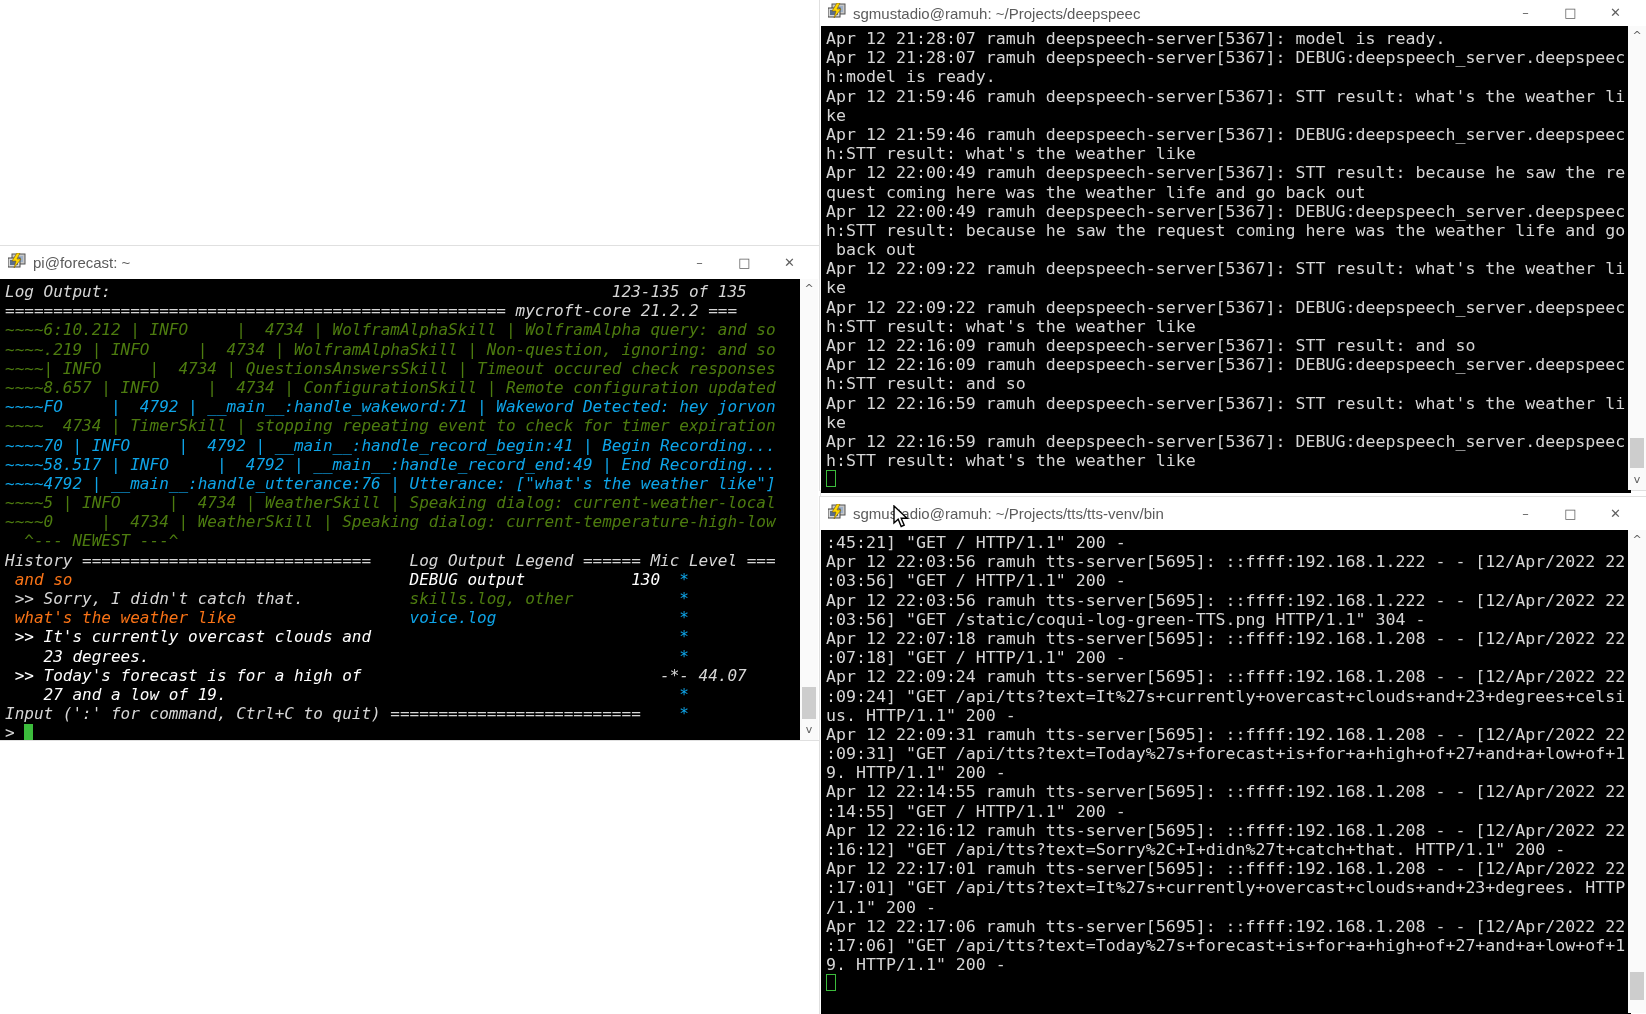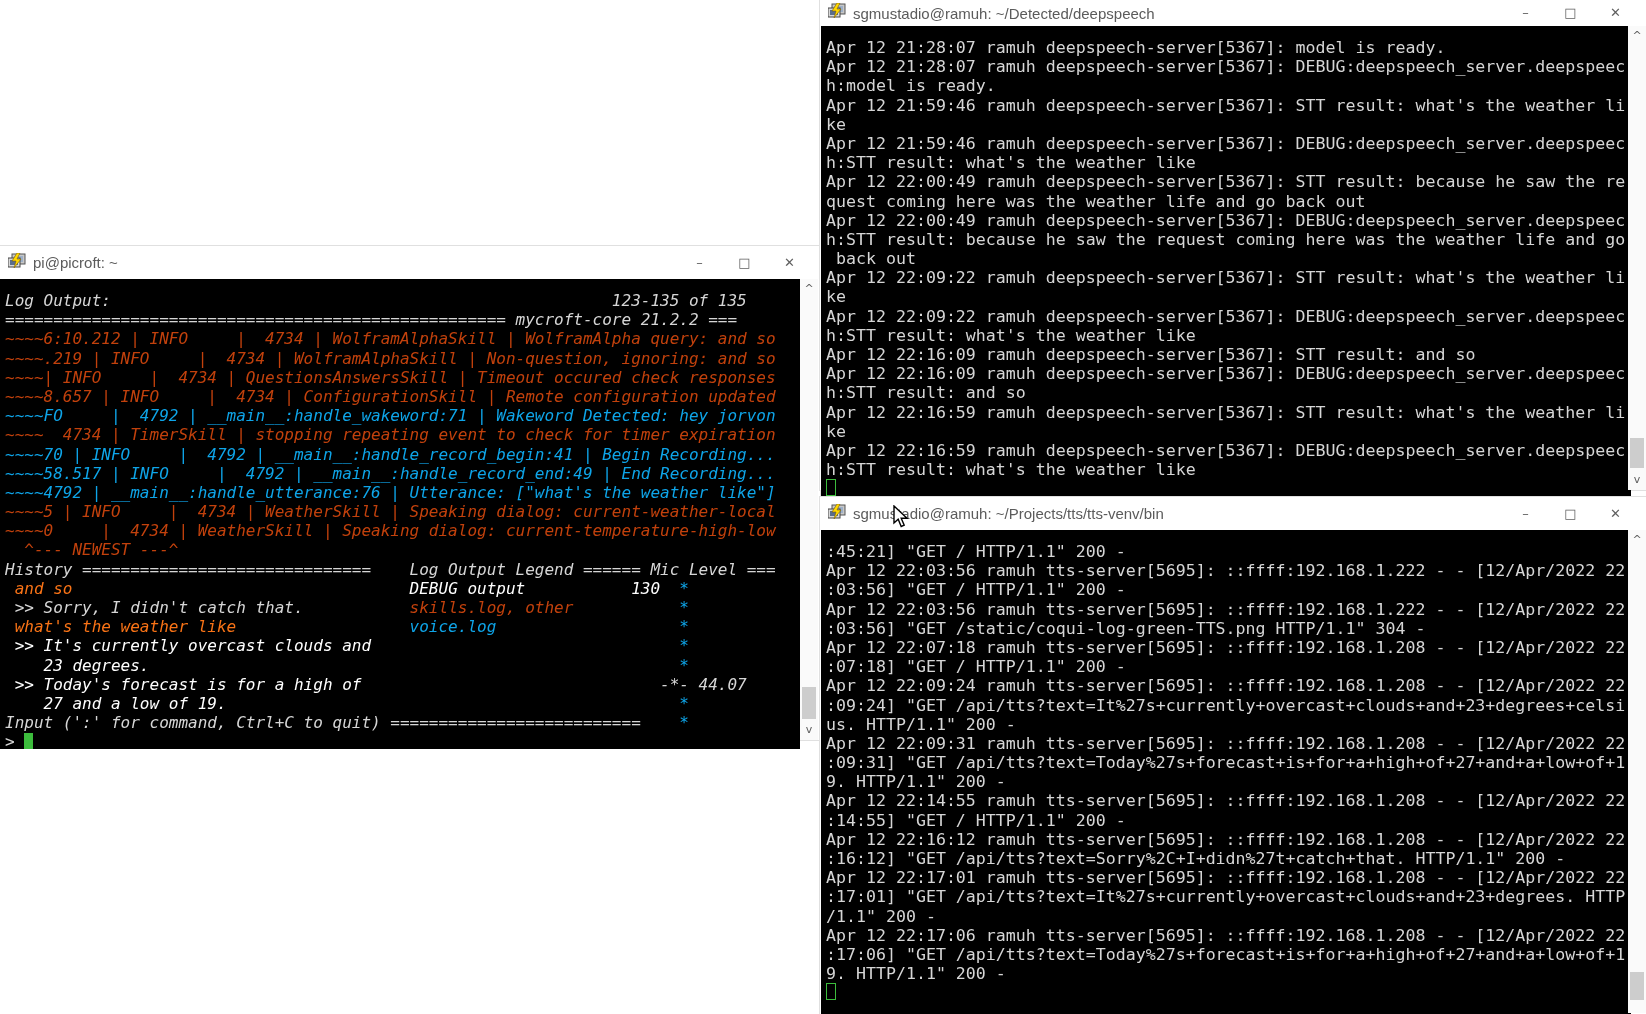--- a/index.html
+++ b/index.html
@@ -6,26 +6,26 @@
   body{width:1646px;height:1014px;background:#ffffff;position:relative;overflow:hidden;
        font-family:"DejaVu Sans Mono",monospace;}
   .window{position:absolute;background:#ffffff;outline:1px solid #e0e0e0;}
   .titlebar{position:absolute;left:0;right:0;top:0;display:flex;align-items:center;background:#fff;}
   .titlebar .ticon{margin-left:8px;flex:0 0 auto;}
   .titlebar .ttext{margin-left:7px;color:#5b5b5b;font-family:"Liberation Sans",sans-serif;
        font-size:15px;white-space:nowrap;overflow:hidden;flex:1 1 auto;}
   .caption-btns{display:flex;flex:0 0 auto;margin-right:8px;}
   .cbtn{width:45px;text-align:center;color:#5f5f5f;font-family:"DejaVu Sans",sans-serif;
        font-size:13px;line-height:24px;cursor:default;}
-  .term{position:absolute;background:#000;overflow:hidden;white-space:pre;padding:12px 0 0 5px;}
+  .term{position:absolute;background:#000;overflow:hidden;white-space:pre;padding:3px 0 0 5px;}
   .line{height:19.2px;line-height:19.2px;}
   .t-pic{font-size:16px;font-style:italic;}
   .t-big{font-size:16.6px;}
   .c-w{color:#d6d6d6;}
-  .c-m{color:#c2410c;}
+  .c-m{color:#4d7c0f;}
   .c-g{color:#0ea5e9;}
   .c-c{color:#f97316;}
   .c-k{color:#ffffff;}
   .c-o{color:#ffffff;text-align:center;}
   .curblock{display:inline-block;width:9px;height:16px;background:#3cbc3c;vertical-align:-2px;}
   .curhollow{display:inline-block;width:8px;height:15px;border:1.5px solid #3cbc3c;vertical-align:-2px;}
   .sb{position:absolute;width:18px;background:#fafafa;}
   .sb .arr{position:absolute;left:0;width:18px;height:16px;color:#606060;
        font-family:"DejaVu Sans",sans-serif;font-size:11px;line-height:16px;text-align:center;}
   .sb .arr.up{top:2px;} .sb .arr.dn{bottom:2px;}
@@ -39,21 +39,21 @@
   <div class="titlebar" style="height:33px;">
     <span class="ticon">
       <svg width="18" height="16" viewBox="0 0 18 16">
         <rect x="4" y="1" width="13" height="10" fill="#c8c8c8" stroke="#555"></rect>
         <rect x="6" y="3" width="9" height="6" fill="#9db0c8"></rect>
         <rect x="0" y="5" width="12" height="9" fill="#d8d8d8" stroke="#444"></rect>
         <rect x="2" y="7" width="8" height="5" fill="#5a6e8c"></rect>
         <polygon points="9,0 4,8 8,8 6,15 13,6 9,6 12,0" fill="#ffd800" stroke="#806000" stroke-width="0.6"></polygon>
       </svg>
     </span>
-    <span class="ttext">pi@picroft: ~</span>
+    <span class="ttext">pi@forecast: ~</span>
     <span class="caption-btns">
       <span class="cbtn">–</span>
       <span class="cbtn">□</span>
       <span class="cbtn">✕</span>
     </span>
   </div>
   <div class="term t-pic" style="left:0;top:33px;width:795px;height:458px;" id="picroft-body"><div class="line"><span class="c-w">Log Output:                                                    123-135 of 135</span></div><div class="line"><span class="c-w">==================================================== mycroft-core 21.2.2 ===</span></div><div class="line"><span class="c-m">~~~~6:10.212 | INFO     |  4734 | WolframAlphaSkill | WolframAlpha query: and so</span></div><div class="line"><span class="c-m">~~~~.219 | INFO     |  4734 | WolframAlphaSkill | Non-question, ignoring: and so</span></div><div class="line"><span class="c-m">~~~~| INFO     |  4734 | QuestionsAnswersSkill | Timeout occured check responses</span></div><div class="line"><span class="c-m">~~~~8.657 | INFO     |  4734 | ConfigurationSkill | Remote configuration updated</span></div><div class="line"><span class="c-g">~~~~FO     |  4792 | __main__:handle_wakeword:71 | Wakeword Detected: hey jorvon</span></div><div class="line"><span class="c-m">~~~~  4734 | TimerSkill | stopping repeating event to check for timer expiration</span></div><div class="line"><span class="c-g">~~~~70 | INFO     |  4792 | __main__:handle_record_begin:41 | Begin Recording...</span></div><div class="line"><span class="c-g">~~~~58.517 | INFO     |  4792 | __main__:handle_record_end:49 | End Recording...</span></div><div class="line"><span class="c-g">~~~~4792 | __main__:handle_utterance:76 | Utterance: ["what's the weather like"]</span></div><div class="line"><span class="c-m">~~~~5 | INFO     |  4734 | WeatherSkill | Speaking dialog: current-weather-local</span></div><div class="line"><span class="c-m">~~~~0     |  4734 | WeatherSkill | Speaking dialog: current-temperature-high-low</span></div><div class="line"><span class="c-m">  ^--- NEWEST ---^</span></div><div class="line"><span class="c-w">History ==============================    Log Output Legend ====== Mic Level ===</span></div><div class="line"><span class="c-c"> and so</span><span class="c-w">                                   </span><span class="c-o">DEBUG output</span><span class="c-w">           </span><span class="c-o">130</span><span class="c-w">  </span><span class="c-g">*</span></div><div class="line"><span class="c-w"> &gt;&gt; Sorry, I didn't catch that.</span><span class="c-w">           </span><span class="c-m">skills.log, other</span><span class="c-w">           </span><span class="c-g">*</span></div><div class="line"><span class="c-c"> what's the weather like</span><span class="c-w">                  </span><span class="c-g">voice.log</span><span class="c-w">                   </span><span class="c-g">*</span></div><div class="line"><span class="c-k"> &gt;&gt; It's currently overcast clouds and</span><span class="c-w">                                </span><span class="c-g">*</span></div><div class="line"><span class="c-k">    23 degrees.</span><span class="c-w">                                                       </span><span class="c-g">*</span></div><div class="line"><span class="c-k"> &gt;&gt; Today's forecast is for a high of</span><span class="c-w">                               </span><span class="c-w">-*- 44.07</span></div><div class="line"><span class="c-k">    27 and a low of 19.</span><span class="c-w">                                               </span><span class="c-g">*</span></div><div class="line"><span class="c-w">Input (':' for command, Ctrl+C to quit) ==========================</span><span class="c-w">    </span><span class="c-g">*</span></div><div class="line"><span class="c-w">&gt; </span><span class="curblock"></span></div></div>
   <div class="sb" style="left:800px;top:33px;height:461px;">
     <span class="arr up">^</span>
     <span class="arr dn">v</span>
@@ -65,21 +65,21 @@
   <div class="titlebar" style="height:26px;">
     <span class="ticon">
       <svg width="18" height="16" viewBox="0 0 18 16">
         <rect x="4" y="1" width="13" height="10" fill="#c8c8c8" stroke="#555"></rect>
         <rect x="6" y="3" width="9" height="6" fill="#9db0c8"></rect>
         <rect x="0" y="5" width="12" height="9" fill="#d8d8d8" stroke="#444"></rect>
         <rect x="2" y="7" width="8" height="5" fill="#5a6e8c"></rect>
         <polygon points="9,0 4,8 8,8 6,15 13,6 9,6 12,0" fill="#ffd800" stroke="#806000" stroke-width="0.6"></polygon>
       </svg>
     </span>
-    <span class="ttext">sgmustadio@ramuh: ~/Detected/deepspeech</span>
+    <span class="ttext">sgmustadio@ramuh: ~/Projects/deepspeec</span>
     <span class="caption-btns">
       <span class="cbtn">–</span>
       <span class="cbtn">□</span>
       <span class="cbtn">✕</span>
     </span>
   </div>
   <div class="term t-big" style="left:1px;top:26px;width:805px;height:464px;" id="deepspeech-body"><div class="line"><span class="c-w">Apr 12 21:28:07 ramuh deepspeech-server[5367]: model is ready.</span></div><div class="line"><span class="c-w">Apr 12 21:28:07 ramuh deepspeech-server[5367]: DEBUG:deepspeech_server.deepspeec</span></div><div class="line"><span class="c-w">h:model is ready.</span></div><div class="line"><span class="c-w">Apr 12 21:59:46 ramuh deepspeech-server[5367]: STT result: what's the weather li</span></div><div class="line"><span class="c-w">ke</span></div><div class="line"><span class="c-w">Apr 12 21:59:46 ramuh deepspeech-server[5367]: DEBUG:deepspeech_server.deepspeec</span></div><div class="line"><span class="c-w">h:STT result: what's the weather like</span></div><div class="line"><span class="c-w">Apr 12 22:00:49 ramuh deepspeech-server[5367]: STT result: because he saw the re</span></div><div class="line"><span class="c-w">quest coming here was the weather life and go back out</span></div><div class="line"><span class="c-w">Apr 12 22:00:49 ramuh deepspeech-server[5367]: DEBUG:deepspeech_server.deepspeec</span></div><div class="line"><span class="c-w">h:STT result: because he saw the request coming here was the weather life and go</span></div><div class="line"><span class="c-w"> back out</span></div><div class="line"><span class="c-w">Apr 12 22:09:22 ramuh deepspeech-server[5367]: STT result: what's the weather li</span></div><div class="line"><span class="c-w">ke</span></div><div class="line"><span class="c-w">Apr 12 22:09:22 ramuh deepspeech-server[5367]: DEBUG:deepspeech_server.deepspeec</span></div><div class="line"><span class="c-w">h:STT result: what's the weather like</span></div><div class="line"><span class="c-w">Apr 12 22:16:09 ramuh deepspeech-server[5367]: STT result: and so</span></div><div class="line"><span class="c-w">Apr 12 22:16:09 ramuh deepspeech-server[5367]: DEBUG:deepspeech_server.deepspeec</span></div><div class="line"><span class="c-w">h:STT result: and so</span></div><div class="line"><span class="c-w">Apr 12 22:16:59 ramuh deepspeech-server[5367]: STT result: what's the weather li</span></div><div class="line"><span class="c-w">ke</span></div><div class="line"><span class="c-w">Apr 12 22:16:59 ramuh deepspeech-server[5367]: DEBUG:deepspeech_server.deepspeec</span></div><div class="line"><span class="c-w">h:STT result: what's the weather like</span></div><div class="line"><span class="curhollow"></span></div></div>
   <div class="sb" style="left:808px;top:26px;height:464px;">
     <span class="arr up">^</span>
     <span class="arr dn">v</span>

